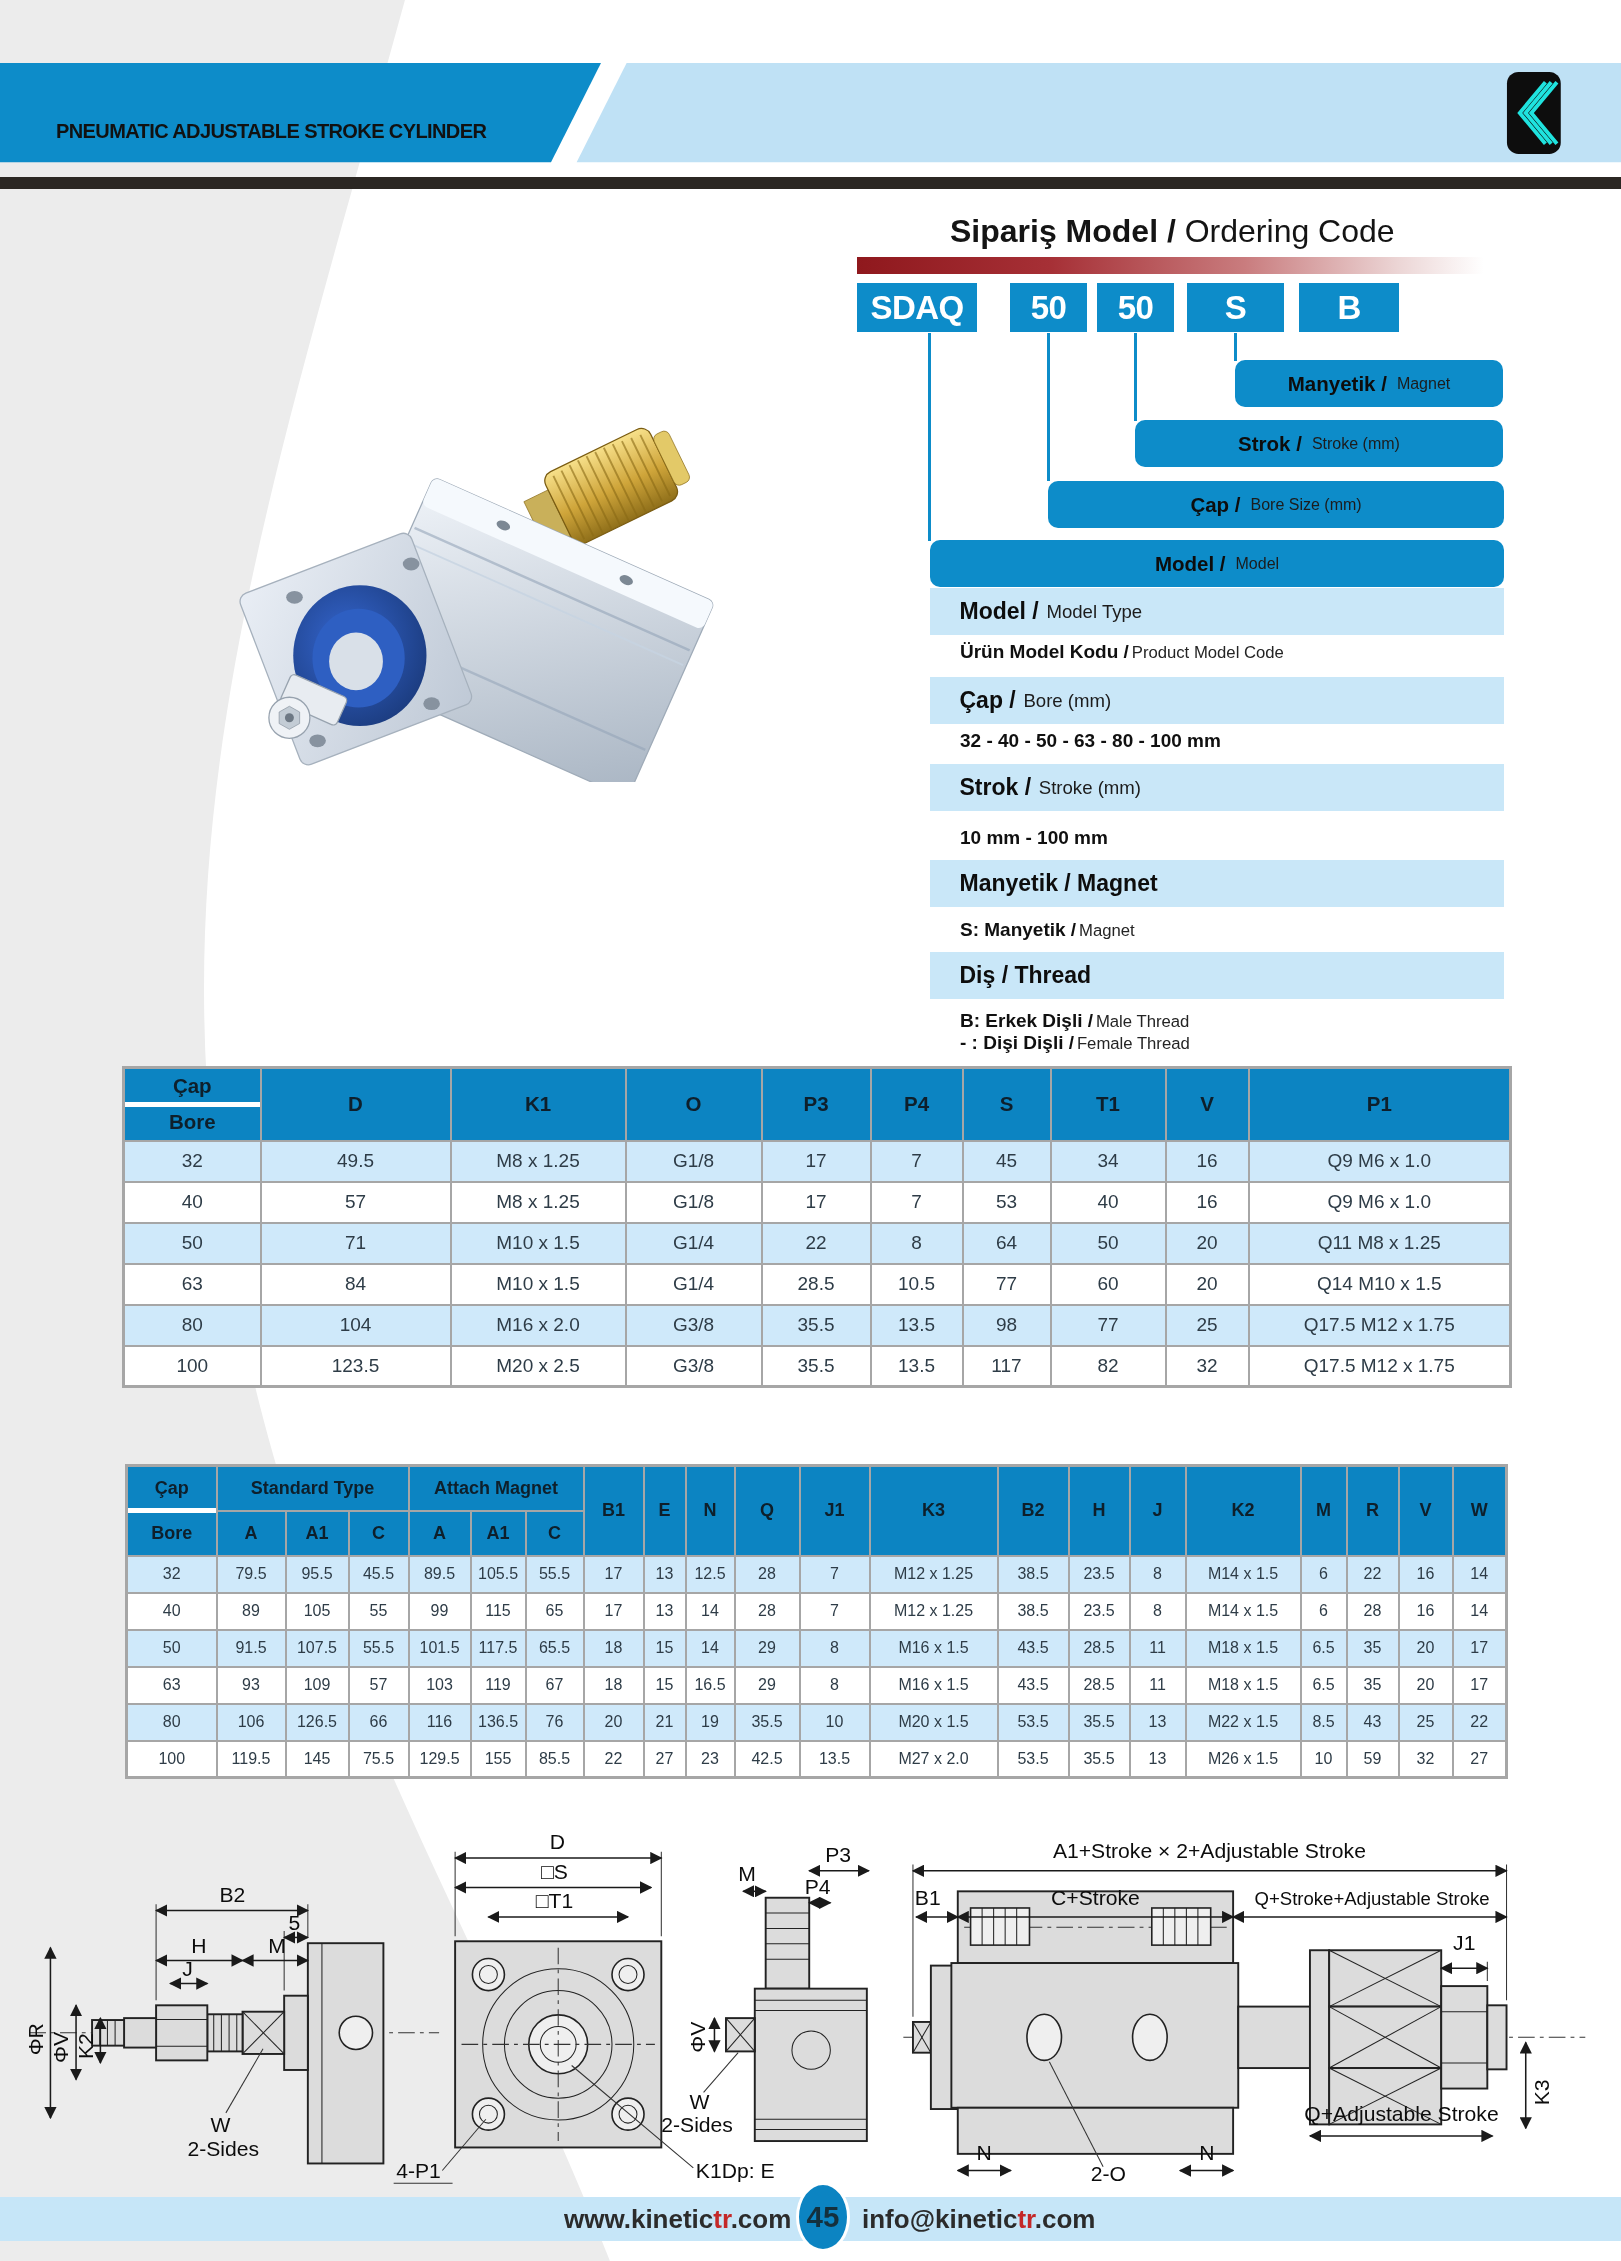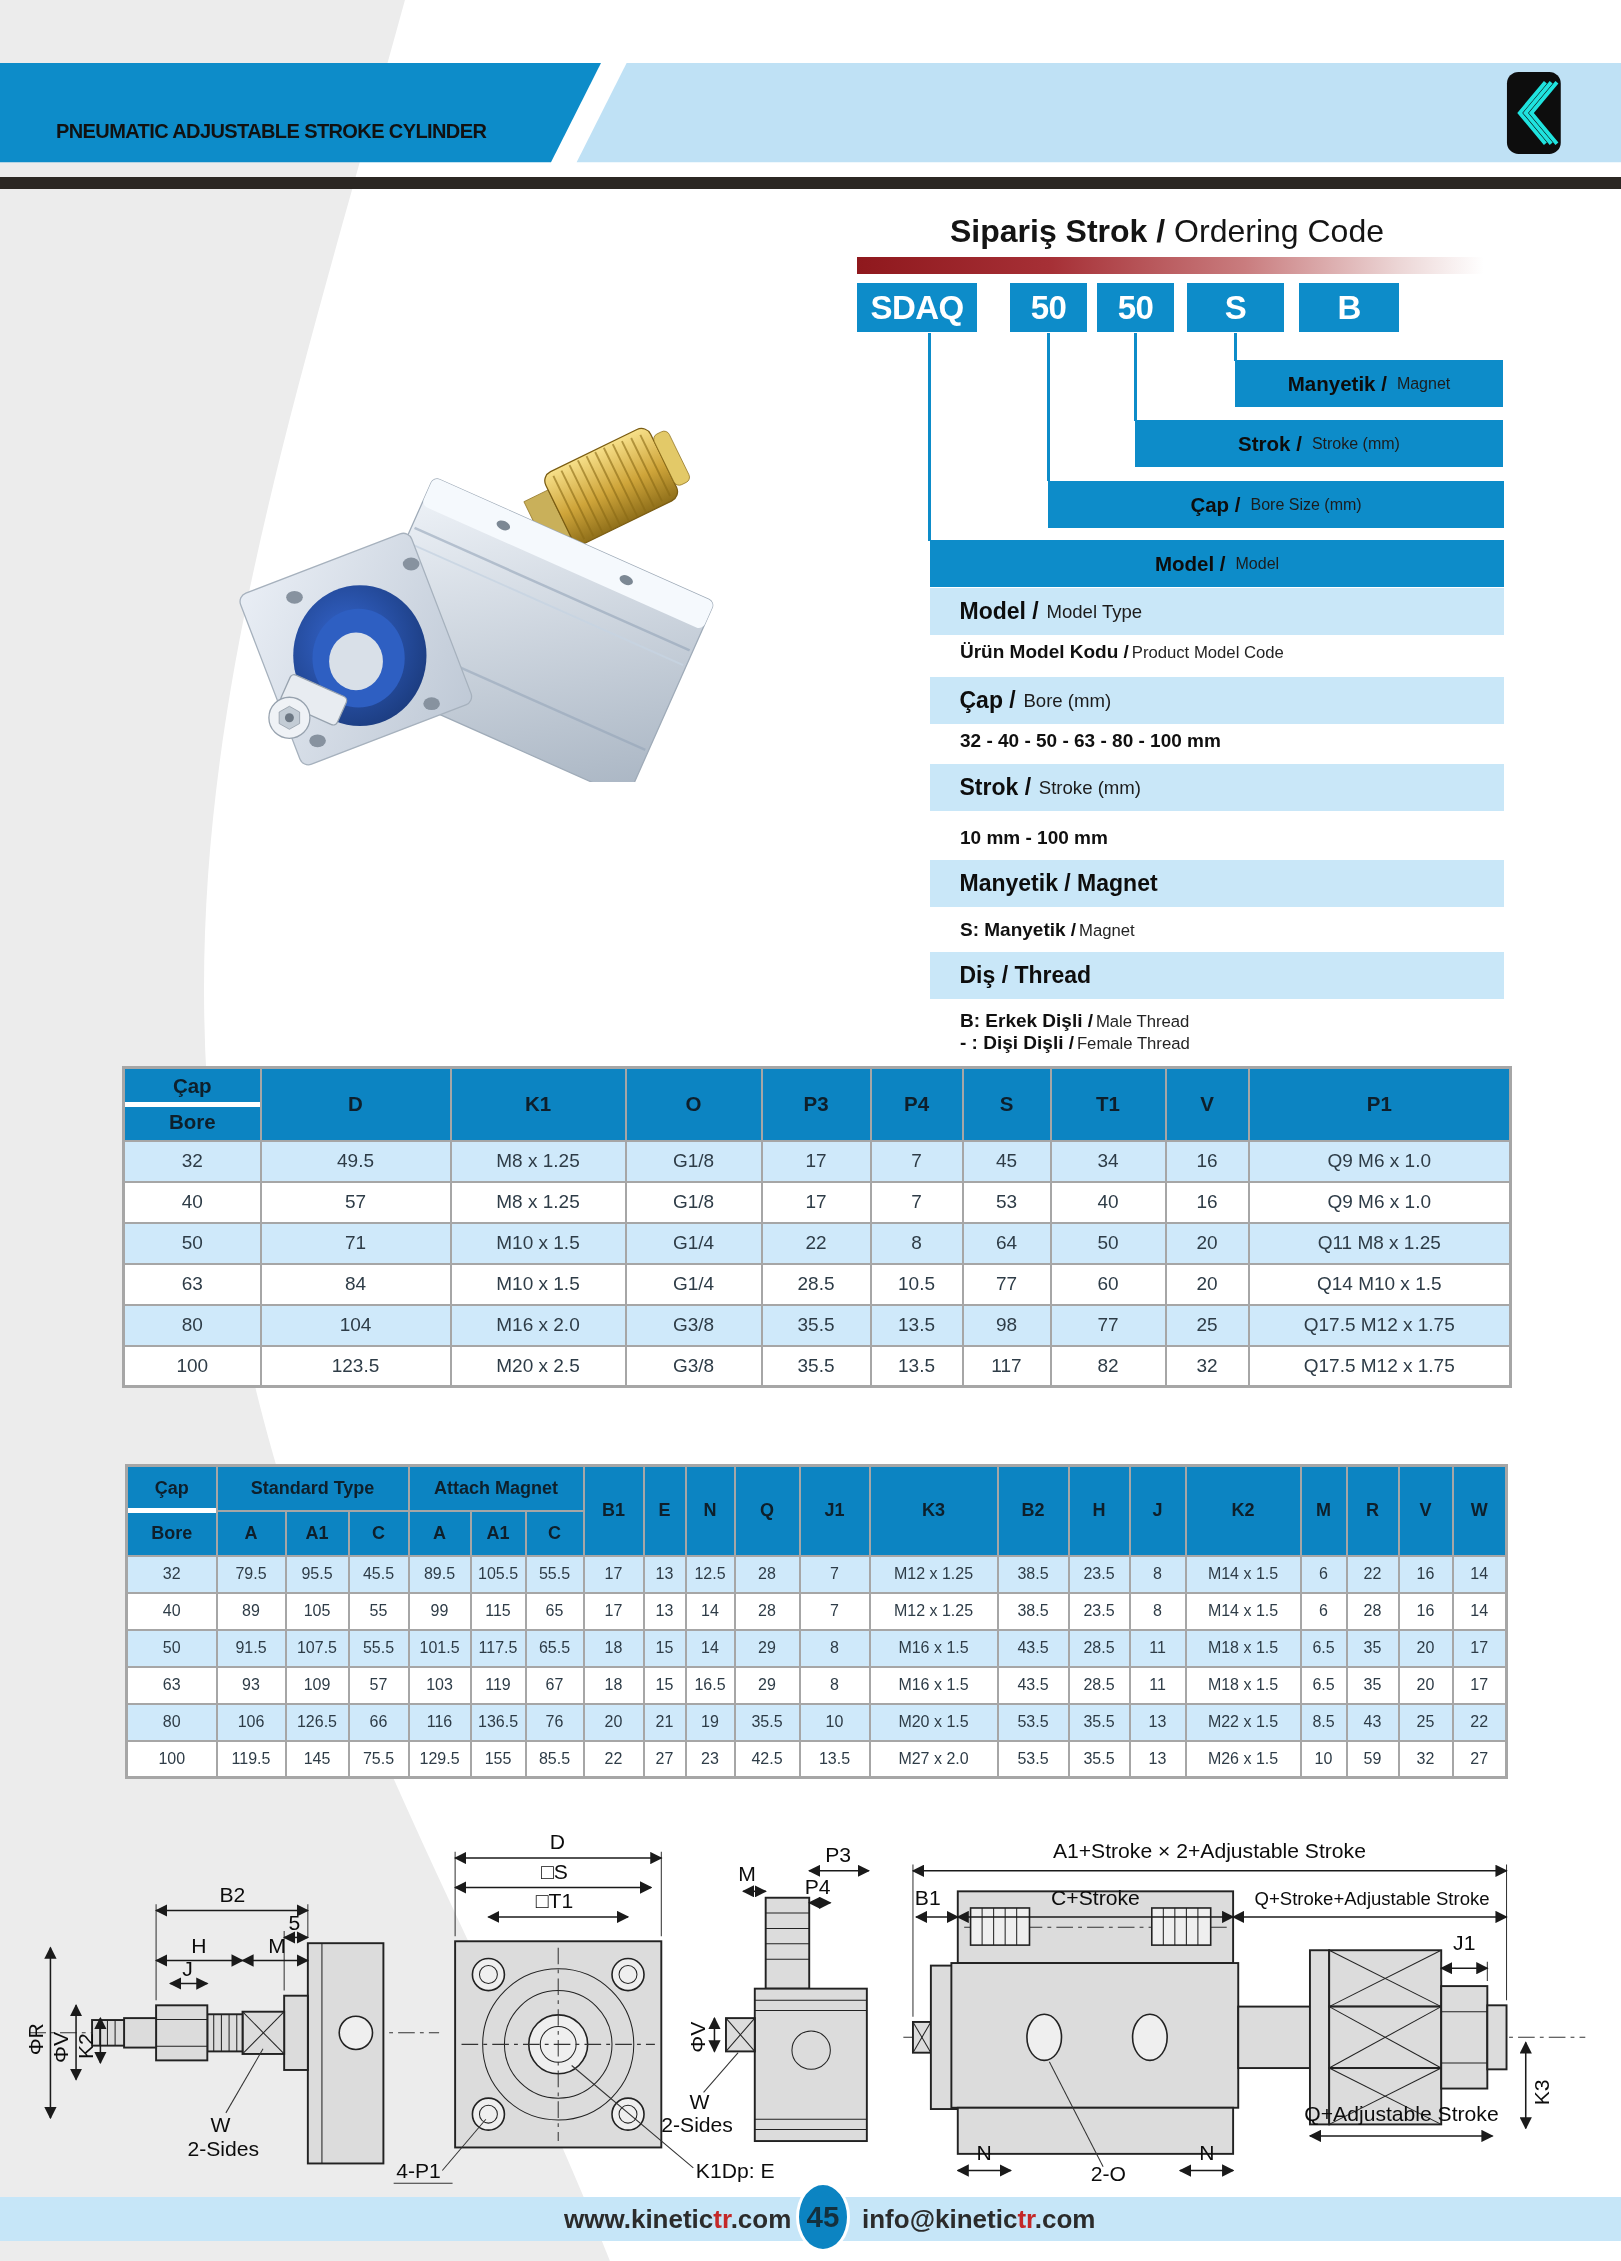--- a/index.html
+++ b/index.html
@@ -20,21 +20,21 @@
   
   .ordering-heading{position:absolute;left:950px;top:213px;z-index:2;font-size:32px;white-space:nowrap;color:#141414;}
   .ordering-heading .oh-b{font-weight:700;}
   .ordering-heading .oh-l{font-weight:400;}
   .red-bar{position:absolute;left:857px;top:257px;width:646px;height:17.3px;z-index:2;
            background:linear-gradient(90deg,#8f181d 0%,#a63036 30%,#c97c7e 60%,#ecd6d6 84%,#ffffff 97%);}
   .code-box{position:absolute;top:283px;height:49px;z-index:2;background:var(--blue,#0d8cc9);
             display:flex;align-items:center;justify-content:center;color:#fff;font-size:33px;font-weight:700;letter-spacing:-0.6px;}
   .tree-line{position:absolute;width:2.6px;background:var(--blue,#0d8cc9);z-index:1;}
   .tree-bar{position:absolute;height:47px;background:var(--blue,#0d8cc9);z-index:2;
-            display:flex;align-items:center;justify-content:center;gap:10px;white-space:nowrap;}
+            display:flex;align-items:center;justify-content:center;gap:10px;white-space:nowrap;border-radius:10px;}
   .tree-bar .tb-b{font-size:20.5px;font-weight:700;color:#0d0d0d;}
   .tree-bar .tb-l{font-size:16px;font-weight:400;color:#1c1c1c;}
 
   
   .info-bar{position:absolute;left:930px;width:574px;height:47px;background:var(--light_blue,#c9e7f8);z-index:2;
             display:flex;align-items:center;padding-left:29.5px;gap:7.7px;white-space:nowrap;}
   .info-bar .ib-b{font-size:23px;font-weight:700;color:#0d0d0d;}
   .info-bar .ib-l{font-size:18.6px;font-weight:400;color:#1c1c1c;}
   .info-note{position:absolute;left:960px;z-index:2;white-space:nowrap;}
   .info-note .n-b{font-size:19px;font-weight:700;color:#101010;}
@@ -170,21 +170,21 @@
     </g>
     <g>
       <rect x="142" y="528" width="96" height="48" rx="7" transform="rotate(24 190 552)" fill="#e8ecf1" stroke="#98a3af" stroke-width="2"></rect>
       <circle cx="152" cy="580" r="32" fill="#eff2f6" stroke="#97a2ae" stroke-width="2"></circle>
       <polygon points="152,562 168,571 168,589 152,598 136,589 136,571" fill="#c3ccd5" stroke="#828d99"></polygon>
       <circle cx="152" cy="580" r="7" fill="#6d7884"></circle>
     </g>
   </svg>
 
   <div class="ordering-heading">
-    <span class="oh-b">Sipariş Strok /</span><span class="oh-l"> Ordering Code</span>
+    <span class="oh-b">Sipariş Model /</span><span class="oh-l"> Ordering Code</span>
   </div>
   <div class="red-bar"></div>
 
   <div class="code-box" style="left:857px;width:120px">SDAQ</div>
   <div class="code-box" style="left:1010px;width:77px">50</div>
   <div class="code-box" style="left:1097px;width:77px">50</div>
   <div class="code-box" style="left:1187px;width:97px">S</div>
   <div class="code-box" style="left:1299px;width:100px">B</div>
 
   <div class="tree-line" style="left:928px;top:333px;height:208px"></div>

